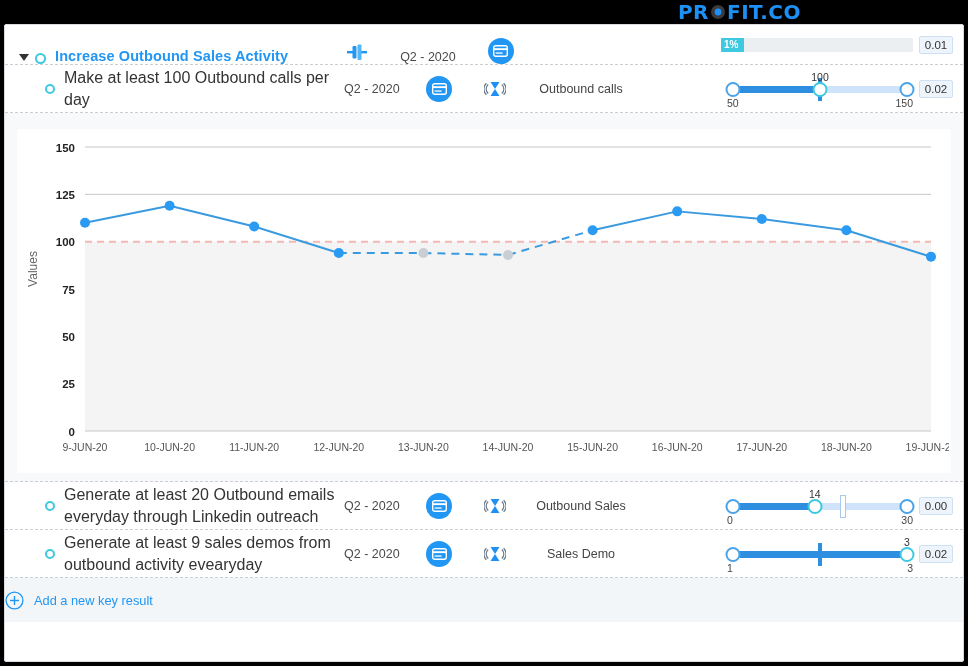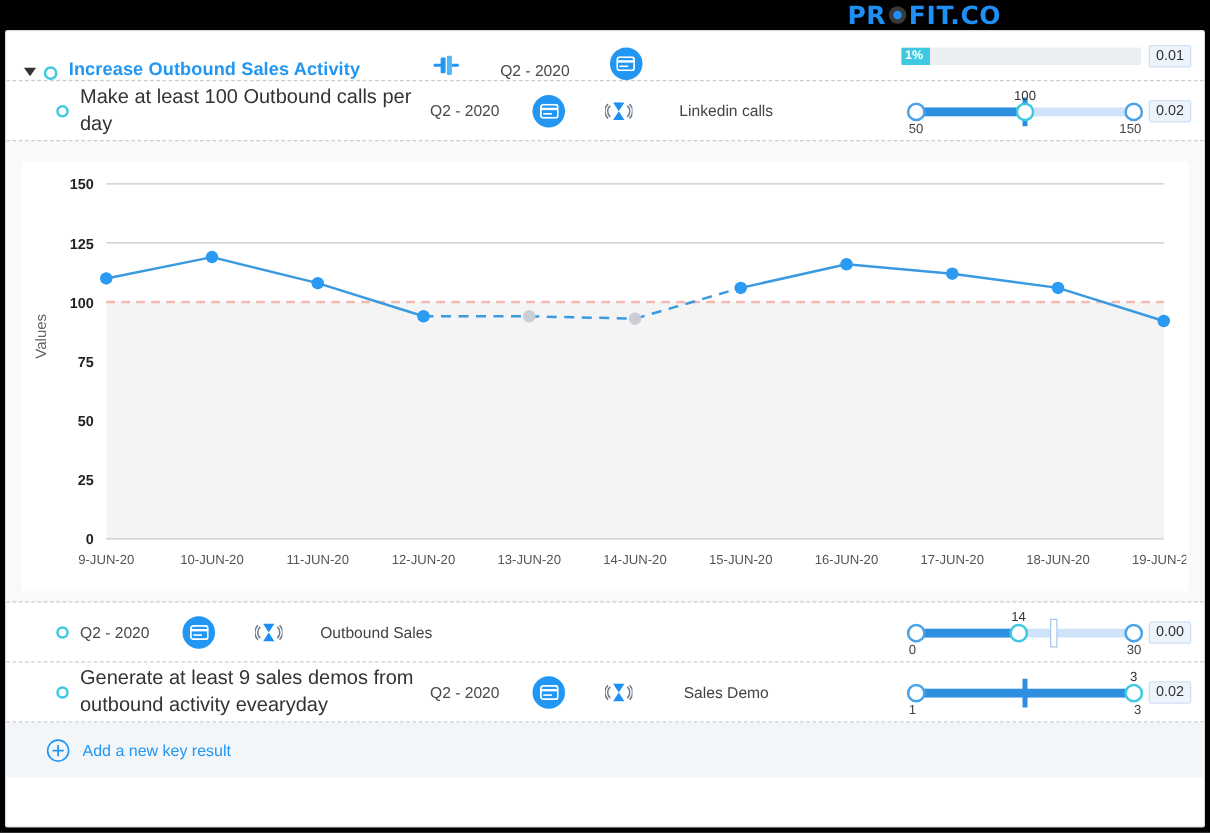--- a/index.html
+++ b/index.html
@@ -135,21 +135,21 @@
   .chart-panel {
     background:#f7f9fb; padding:16px 12px 8px 12px;
     border-bottom:1px dashed #c9ced4;
   }
   .chart-box { background:#fff; border-radius:2px; height:344px; position:relative; }
   .chart-svg { display:block; }
 
   
   .footer {
     height:44px; background:#f3f6f9; display:flex; align-items:center;
-    padding-left:32px; gap:10px;
+    gap:10px;
   }
   .plus-icon { width:19px; height:19px; flex:none; }
   .footer-label { color:#2196f3; font-size:12.8px; cursor:pointer; }
 </style>
 </head>
 <body>
 
 <div id="page">
 
   <div class="logobar">
@@ -222,21 +222,21 @@
       </span>
       <span class="metric-icon" style="margin-left:32px;">
         <svg width="22" height="22" viewBox="0 0 22 22">
           <path d="M6.5 4 L15.5 4 L11 11 L15.5 18 L6.5 18 L11 11 Z" fill="#1e90f5"></path>
           <path d="M4.2 6.5 A6 6 0 0 0 4.2 15.5" stroke="#6b7a8c" stroke-width="1.2" fill="none"></path>
           <path d="M2.4 5.2 A8 8 0 0 0 2.4 16.8" stroke="#6b7a8c" stroke-width="1.2" fill="none"></path>
           <path d="M17.8 6.5 A6 6 0 0 1 17.8 15.5" stroke="#6b7a8c" stroke-width="1.2" fill="none"></path>
           <path d="M19.6 5.2 A8 8 0 0 1 19.6 16.8" stroke="#6b7a8c" stroke-width="1.2" fill="none"></path>
         </svg>
       </span>
-      <span class="kr-metric-name">Linkedin calls</span>
+      <span class="kr-metric-name">Outbound calls</span>
 
       <span class="slider-wrap">
         <span class="slider">
           <span class="s-track"></span>
           <span class="s-fill" id="kr0-fill" style="width: 87px;"></span>
           <span class="s-tick" id="kr0-tick" style="left: 93px;"></span>
           <span class="s-knob" style="left:6px;"></span>
           <span class="s-knob teal" id="kr0-knob" style="left: 93px;"></span>
           <span class="s-knob" style="right:6px; transform:translateX(50%);"></span>
           <span class="s-cur" id="kr0-cur" style="left: 93px;">100</span>
@@ -294,20 +294,21 @@
             <text x="660.2" y="322" text-anchor="middle" font-family="&quot;Liberation Sans&quot;, sans-serif" font-size="10.5" fill="#555">16-JUN-20</text>
             <text x="744.8" y="322" text-anchor="middle" font-family="&quot;Liberation Sans&quot;, sans-serif" font-size="10.5" fill="#555">17-JUN-20</text>
             <text x="829.4" y="322" text-anchor="middle" font-family="&quot;Liberation Sans&quot;, sans-serif" font-size="10.5" fill="#555">18-JUN-20</text>
             <text x="914" y="322" text-anchor="middle" font-family="&quot;Liberation Sans&quot;, sans-serif" font-size="10.5" fill="#555">19-JUN-20</text>
           </svg>
       </div>
     </div>
 
     <div class="kr-row" style="min-height:48px;">
       <span class="kr-ring"></span>
+      <span class="kr-title">Generate at least 20 Outbound emails everyday through Linkedin outreach</span>
       <span class="kr-period">Q2 - 2020</span>
       <span class="icon-btn" style="margin-left:-8px;">
         <span class="circle-icon">
           <svg width="15" height="12" viewBox="0 0 15 12">
             <rect x="0.7" y="0.7" width="13.6" height="10.6" rx="2" fill="none" stroke="#fff" stroke-width="1.4"></rect>
             <rect x="0.7" y="3.2" width="13.6" height="1.9" fill="#fff"></rect>
             <rect x="2.6" y="7.4" width="7" height="1.3" fill="#fff"></rect>
           </svg>
         </span>
       </span>

